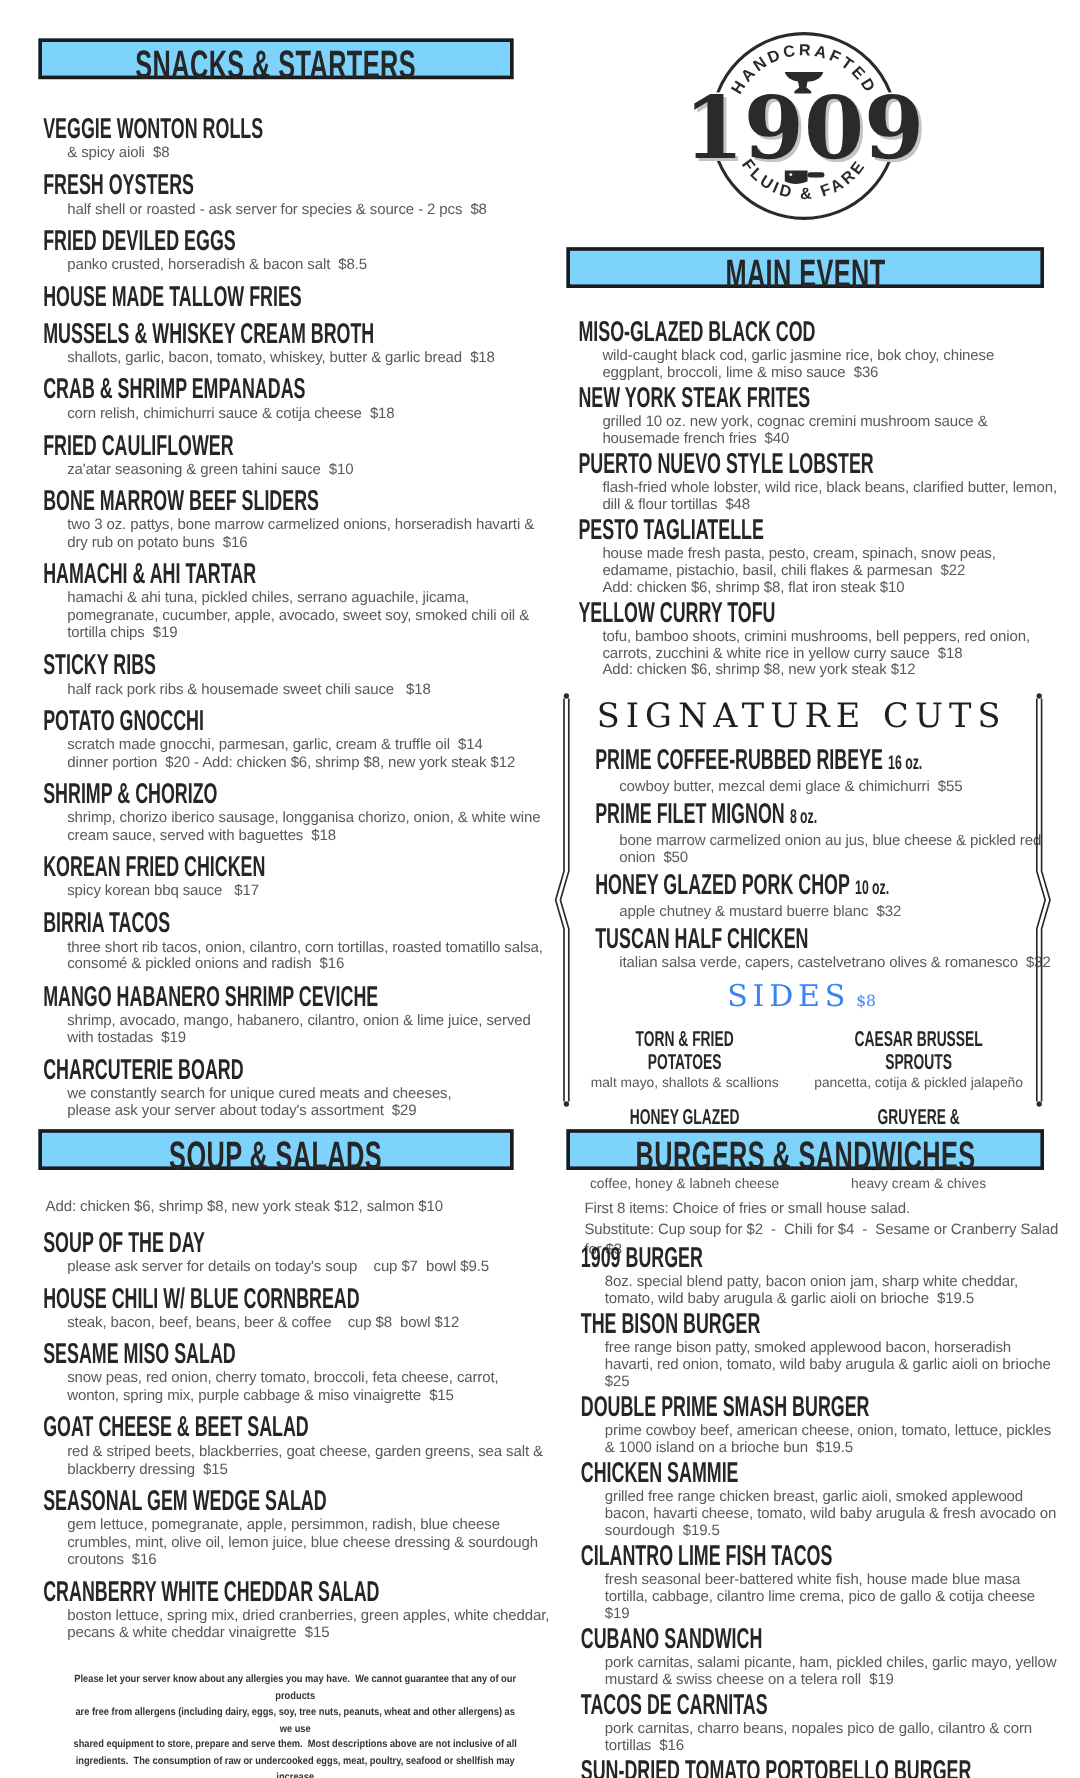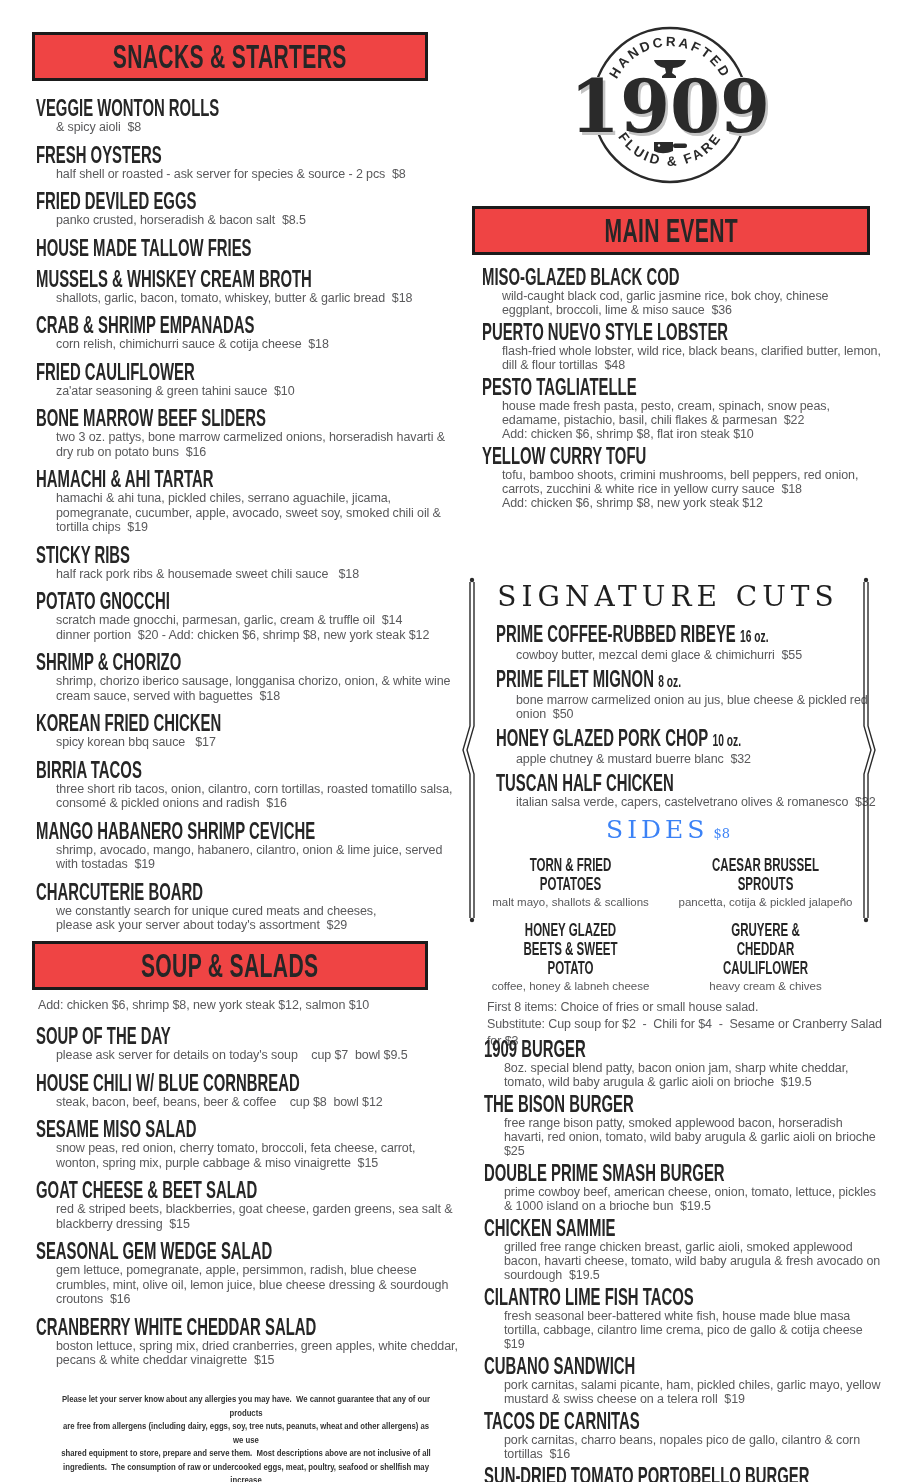--- a/index.html
+++ b/index.html
@@ -1,22 +1,22 @@
 <!DOCTYPE html>
 <html><head>
 <meta charset="utf-8">
 <style>
   * { margin:0; padding:0; box-sizing:border-box; }
   body { background:#fff; }
   .page { position:relative; width:900px; height:1482px; background:#ffffff; overflow:hidden;
           font-family:"Liberation Sans", sans-serif; }
 
   
-  .bar { position:absolute; height:49px; background:#ef4444; border:3px solid #1b1b1b;
-         display:flex; align-items:center; justify-content:center; }
+  .bar { position:absolute; height:34px; background:#7dd3fc; border:3px solid #1b1b1b;
+         display:flex; justify-content:center; }
   .bar span { display:inline-block; font-weight:bold; font-size:33px; color:#262626;
               white-space:nowrap; transform:scaleX(0.64); transform-origin:50% 50%; letter-spacing:0.5px; }
 
   
   .items { position:absolute; }
   .item { margin-bottom:8px; }
   .items-right .item { margin-bottom:4px; }
   .sig-items .item { margin-bottom:6px; }
   .item-title { font-weight:bold; font-size:24px; line-height:23px; color:#262626;
                 white-space:nowrap; transform:scaleX(0.62); transform-origin:0 50%; }
@@ -171,20 +171,24 @@
   <div class="bar" style="left:472px; top:206px; width:398px;">
     <span>MAIN EVENT</span>
   </div>
   <div class="items items-right" style="left:482px; top:266px; width:400px;">
 
       <div class="item">
         <div class="item-title"><span>MISO-GLAZED BLACK COD</span></div>
         <div class="desc">wild-caught black cod, garlic jasmine rice, bok choy, chinese eggplant, broccoli, lime &amp; miso sauce  $36</div>
       </div>
 
+      <div class="item">
+        <div class="item-title"><span>NEW YORK STEAK FRITES</span></div>
+        <div class="desc">grilled 10 oz. new york, cognac cremini mushroom sauce &amp; housemade french fries  $40</div>
+      </div>
 
       <div class="item">
         <div class="item-title"><span>PUERTO NUEVO STYLE LOBSTER</span></div>
         <div class="desc">flash-fried whole lobster, wild rice, black beans, clarified butter, lemon, dill &amp; flour tortillas  $48</div>
       </div>
 
       <div class="item">
         <div class="item-title"><span>PESTO TAGLIATELLE</span></div>
         <div class="desc">house made fresh pasta, pesto, cream, spinach, snow peas, edamame, pistachio, basil, chili flakes &amp; parmesan  $22
 Add: chicken $6, shrimp $8, flat iron steak $10</div>
@@ -292,20 +296,23 @@
         <div class="item-title"><span>SEASONAL GEM WEDGE SALAD</span></div>
         <div class="desc">gem lettuce, pomegranate, apple, persimmon, radish, blue cheese crumbles, mint, olive oil, lemon juice, blue cheese dressing &amp; sourdough croutons  $16</div>
       </div>
 
       <div class="item">
         <div class="item-title"><span>CRANBERRY WHITE CHEDDAR SALAD</span></div>
         <div class="desc">boston lettuce, spring mix, dried cranberries, green apples, white cheddar, pecans &amp; white cheddar vinaigrette  $15</div>
       </div>
     </div>
 
+  <div class="bar" style="left:472px; top:941px; width:398px;">
+    <span>BURGERS &amp; SANDWICHES</span>
+  </div>
   <div class="note" style="left:487px; top:999px; width:396px;">First 8 items: Choice of fries or small house salad.
 Substitute: Cup soup for $2  -  Chili for $4  -  Sesame or Cranberry Salad for $3</div>
   <div class="items items-right" style="left:484px; top:1038px; width:398px;">
 
       <div class="item">
         <div class="item-title"><span>1909 BURGER</span></div>
         <div class="desc">8oz. special blend patty, bacon onion jam, sharp white cheddar,  tomato, wild baby arugula &amp; garlic aioli on brioche  $19.5</div>
       </div>
 
       <div class="item">

